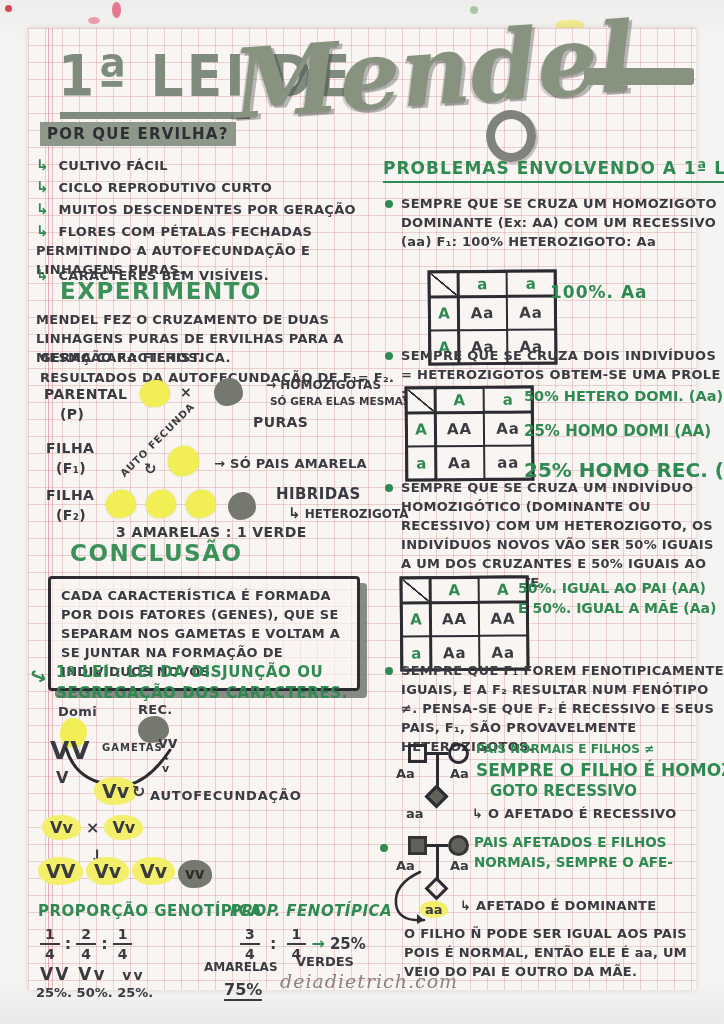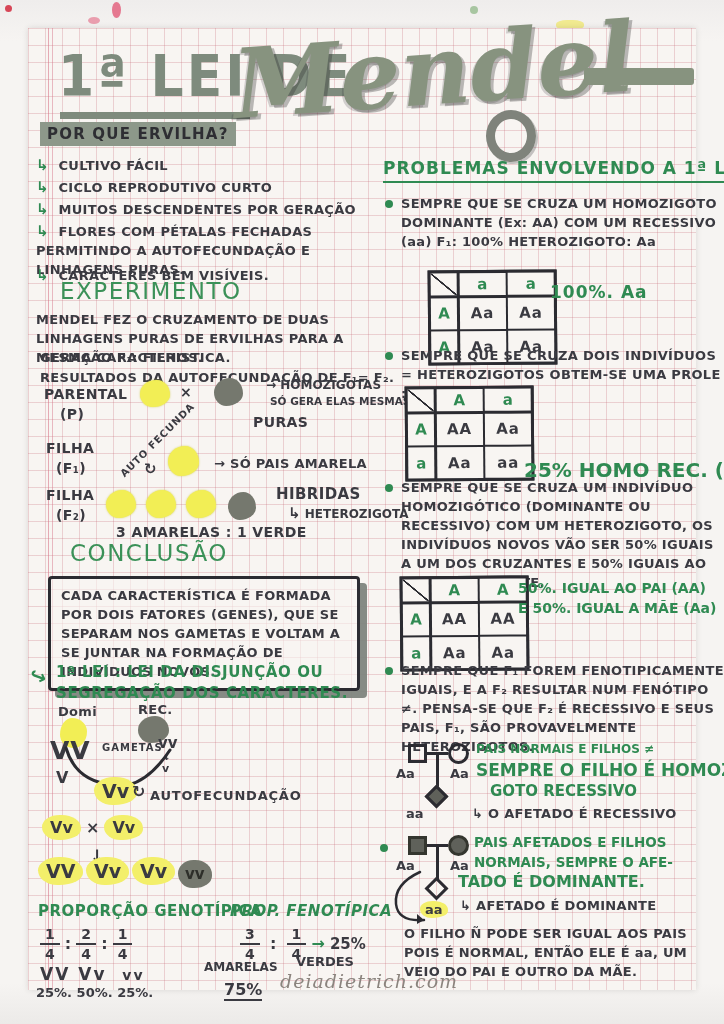--- a/index.html
+++ b/index.html
@@ -26,21 +26,21 @@
 
   .t { position:absolute; white-space:nowrap; color:#3a3a41; }
   .wrap { white-space:normal; }
   .ink { color:#3a3a41; letter-spacing:0.4px; }
   .green { color:#2f8a52; }
 
   .hand13 { font-size:13px; line-height:19px; letter-spacing:0.3px; }
   .hand14 { font-size:14px; line-height:20px; letter-spacing:0.4px; }
   .bold { font-weight:bold; }
 
-  .sec-head { font-size:23px; font-weight:normal; letter-spacing:1.5px; color:#3b9158; }
+  .sec-head { font-size:23px; font-weight:bold; letter-spacing:1.5px; color:#3b9158; }
 
   .title-prefix { font-size:52px; font-weight:bold; letter-spacing:3px; color:#7e8b7d;
     font-family:"DejaVu Sans", sans-serif; transform:scaleY(1.1); }
   .title-underline { position:absolute; background:#7e8b7d; }
   .title-script { font-family:"DejaVu Serif", serif; font-style:italic; font-weight:bold;
     font-size:96px; color:#87937f; transform:rotate(-4deg);
     text-shadow:3px 3px 0 rgba(35,35,38,0.30), -2px 2px 0 rgba(35,35,38,0.18); }
   .title-bar { position:absolute; background:#87937f; border-radius:3px; }
 
   .hl-sage { background:#8d988a; color:#2e2e33; font-weight:bold; font-size:15px;
@@ -247,20 +247,22 @@
       <div class="p-corner"></div>
       <div class="p-head">A</div>
       <div class="p-head">a</div>
       <div class="p-head">A</div>
       <div class="p-body">AA</div>
       <div class="p-body">Aa</div>
       <div class="p-head">a</div>
       <div class="p-body">Aa</div>
       <div class="p-body">aa</div>
     </div>
+    <div class="t green bold" style="left:496px;top:360px;font-size:14.5px;">50% HETERO DOMI. (Aa)</div>
+    <div class="t green bold" style="left:496px;top:394px;font-size:15px;">25% HOMO DOMI (AA)</div>
     <div class="t green bold" style="left:496px;top:430px;font-size:20px;">25% HOMO REC. (aa)</div>
 
     <div class="dot-bullet" style="left:357px;top:456px;"></div>
     <div class="t hand13 bold wrap" style="left:373px;top:450px;width:325px;">SEMPRE QUE SE CRUZA UM INDIVÍDUO HOMOZIGÓTICO (DOMINANTE OU RECESSIVO) COM UM HETEROZIGOTO, OS INDIVÍDUOS NOVOS VÃO SER 50% IGUAIS A UM DOS CRUZANTES E 50% IGUAIS AO OUTRO CRUZANTE.</div>
 
     <div class="punnett" style="left:372px;top:548px;grid-template-columns:26px 46px 46px;grid-template-rows:22px 31px 31px;">
       <div class="p-corner"></div>
       <div class="p-head">A</div>
       <div class="p-head">A</div>
       <div class="p-head">A</div>
@@ -300,19 +302,18 @@
       <div class="lab" style="left:-8px;top:22px;">Aa</div>
       <div class="lab" style="left:46px;top:22px;">Aa</div>
       <div class="lab" style="left:16px;top:66px;"><span class="yblob" style="padding:1px 5px;">aa</span></div>
     </div>
     <svg style="position:absolute;left:362px;top:842px;" width="64" height="58">
       <path d="M30,2 Q4,14 6,34 Q8,52 34,50" fill="none" stroke="#2b2b31" stroke-width="2.5" stroke-linecap="round"></path>
       <path d="M34,50 l-7,-6 l0,10 z" fill="#2b2b31"></path>
     </svg>
     <div class="t green bold" style="left:446px;top:806px;font-size:13.5px;">PAIS AFETADOS E FILHOS</div>
     <div class="t green bold" style="left:446px;top:824px;"><span style="font-size:13.5px;">NORMAIS, SEMPRE O AFE-</span></div>
-    <div class="t green bold" style="left:430px;top:844px;font-size:16px;">TADO É DOMINANTE.</div>
     <div class="t hand13 bold" style="left:432px;top:868px;"><span>↳</span> <span>AFETADO É DOMINANTE</span></div>
 
     <div class="t hand13 bold wrap" style="left:376px;top:896px;width:318px;">O FILHO Ñ PODE SER IGUAL AOS PAIS POIS É NORMAL, ENTÃO ELE É aa, UM VEIO DO PAI E OUTRO DA MÃE.</div>
 
   </div>
 </div>
 
 </body></html>

